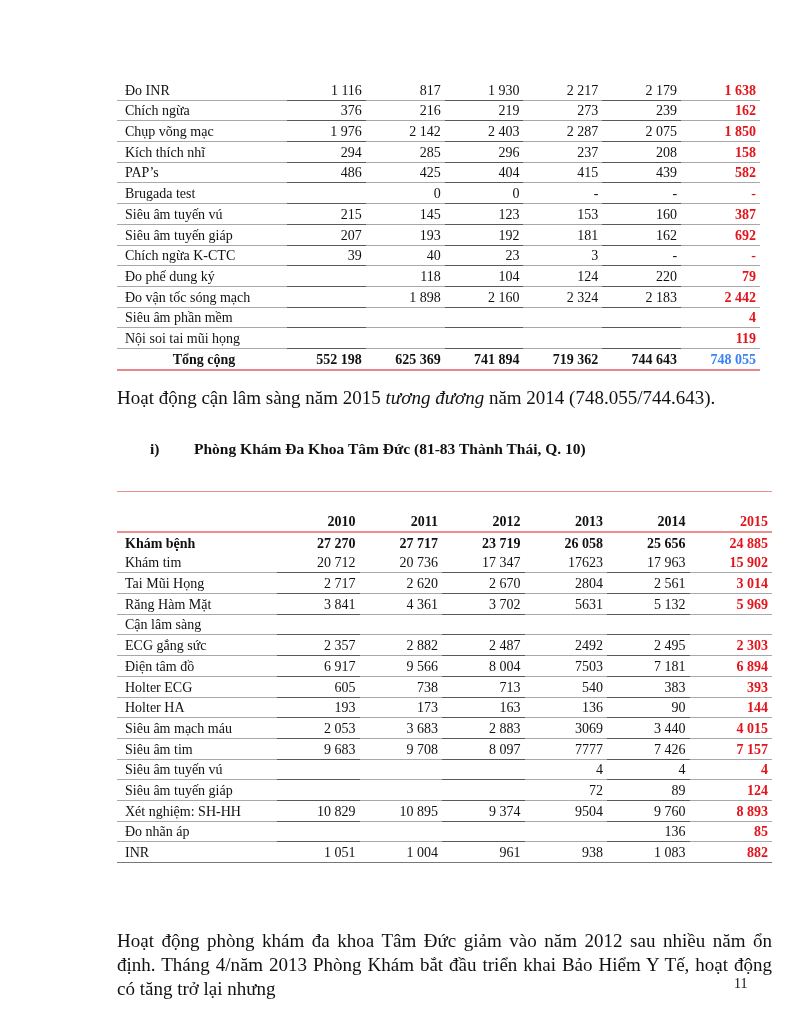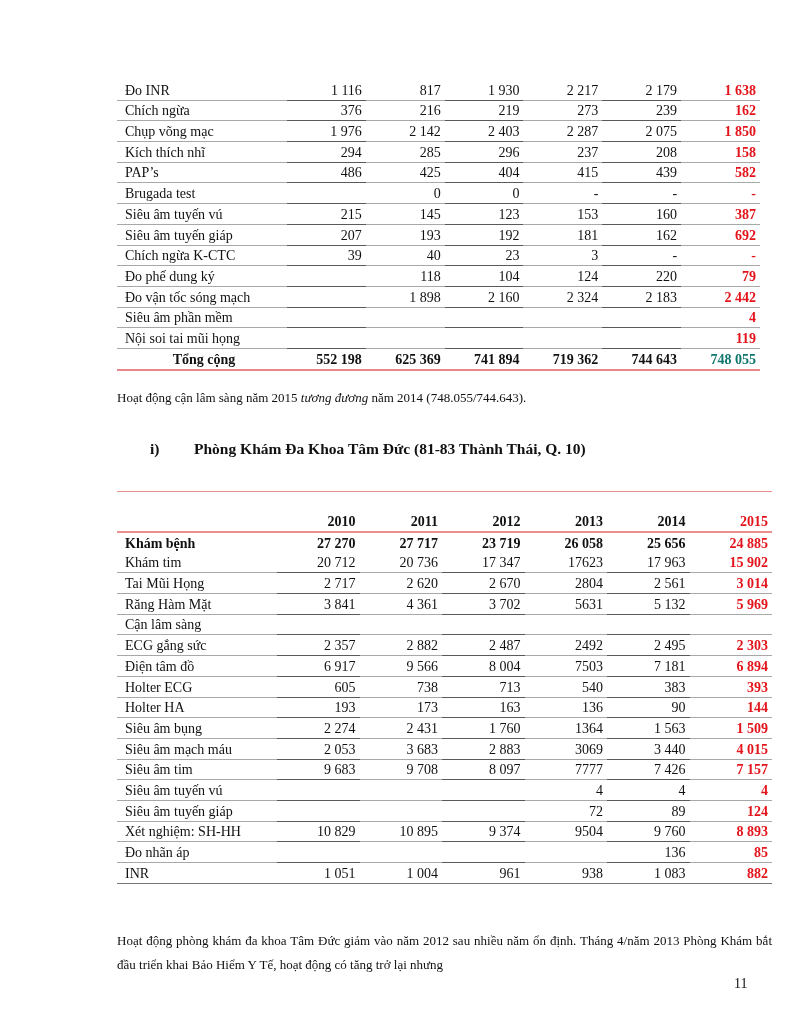--- a/index.html
+++ b/index.html
@@ -10,27 +10,27 @@
   .tbl { position: absolute; border-collapse: collapse; font-size: 14px; table-layout: fixed; }
   .tbl td { padding: 0 4px 0 4px; height: 19.7px; line-height: 18px; vertical-align: bottom; white-space: nowrap; }
   .tbl td.lbl { text-align: left; padding-left: 8px; }
   .tbl td.num { text-align: right; }
   .tbl td.red { color: #e3141b; font-weight: bold; }
   .tbl tr.row td { border-bottom: 1.3px solid #8c8c8c; }
   .tbl tr.row td:nth-child(even) { border-bottom-color: #5a5a5a; }
   .tbl tr.row td:nth-child(odd) { border-bottom-color: #a8a8a8; }
   .tbl tr.total td { font-weight: bold; border-bottom: 2px solid #e8888a; border-top: 1.3px solid #888; }
   .tbl tr.total td.lbl { text-align: center; }
-  .tbl tr.total td.red { color: #0f766e; }
+  .tbl tr.total td.red { color: #3b82f6; }
 
   #t1 { left: 117px; top: 80px; width: 643px; }
   #t1 col.c0 { width: 170px; }
   #t1 col.cn { width: 78.8px; }
 
-  .para { position: absolute; left: 117px; font-size: 13px; line-height: 24px; width: 655px; }
+  .para { position: absolute; left: 117px; font-size: 19px; line-height: 24px; width: 655px; }
   .para i { font-style: italic; }
   #p1 { top: 386px; }
   #heading { position: absolute; top: 440px; left: 150px; font-size: 15.5px; font-weight: bold; }
   #heading .num { display: inline-block; width: 44px; }
 
   #redline { position: absolute; left: 117px; top: 491px; width: 655px; height: 0; border-top: 1.6px solid #ec8f8f; }
 
   #t2 { left: 117px; top: 511px; width: 655px; }
   #t2 col.c0 { width: 160px; }
   #t2 col.cn { width: 82.5px; }
@@ -291,29 +291,20 @@
       <tr class="row">
         <td class="lbl">Holter HA</td>
         <td class="num">193</td>
         <td class="num">173</td>
         <td class="num">163</td>
         <td class="num">136</td>
         <td class="num">90</td>
         <td class="num red">144</td>
       </tr>
       <tr class="row">
-        <td class="lbl">Siêu âm bụng</td>
-        <td class="num">2 274</td>
-        <td class="num">2 431</td>
-        <td class="num">1 760</td>
-        <td class="num">1364</td>
-        <td class="num">1 563</td>
-        <td class="num red">1 509</td>
-      </tr>
-      <tr class="row">
         <td class="lbl">Siêu âm mạch máu</td>
         <td class="num">2 053</td>
         <td class="num">3 683</td>
         <td class="num">2 883</td>
         <td class="num">3069</td>
         <td class="num">3 440</td>
         <td class="num red">4 015</td>
       </tr>
       <tr class="row">
         <td class="lbl">Siêu âm tim</td>

